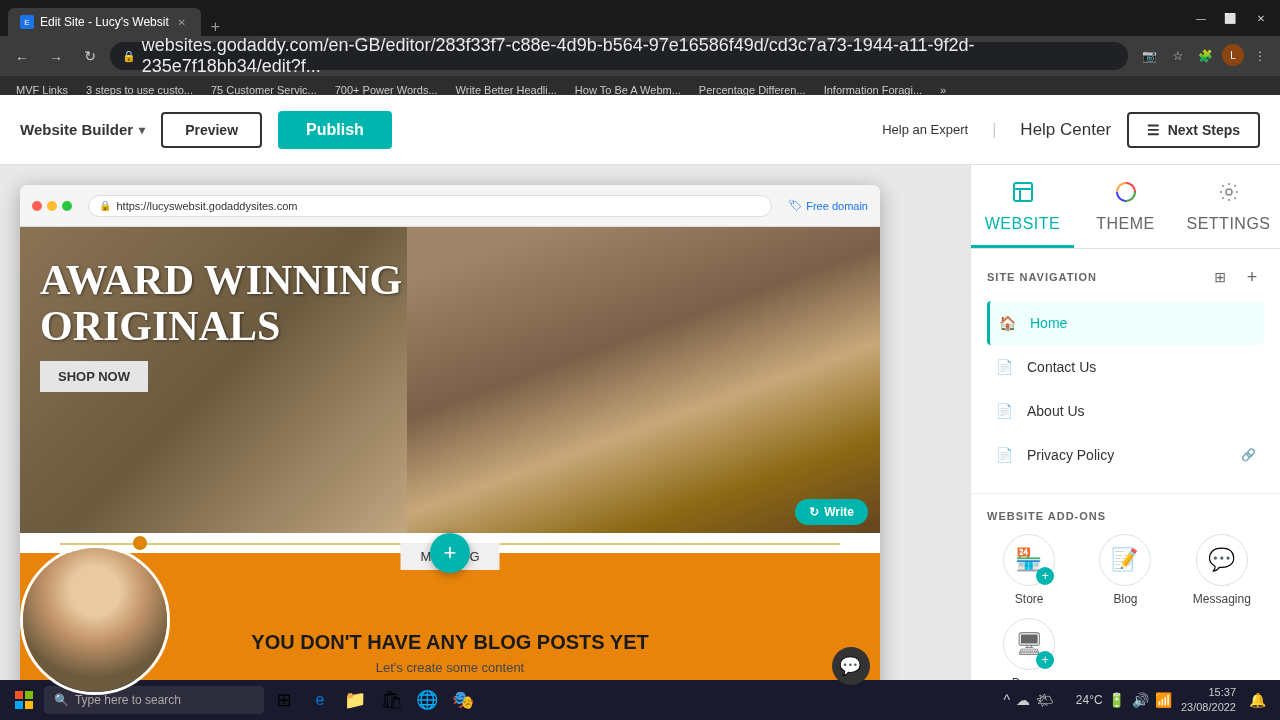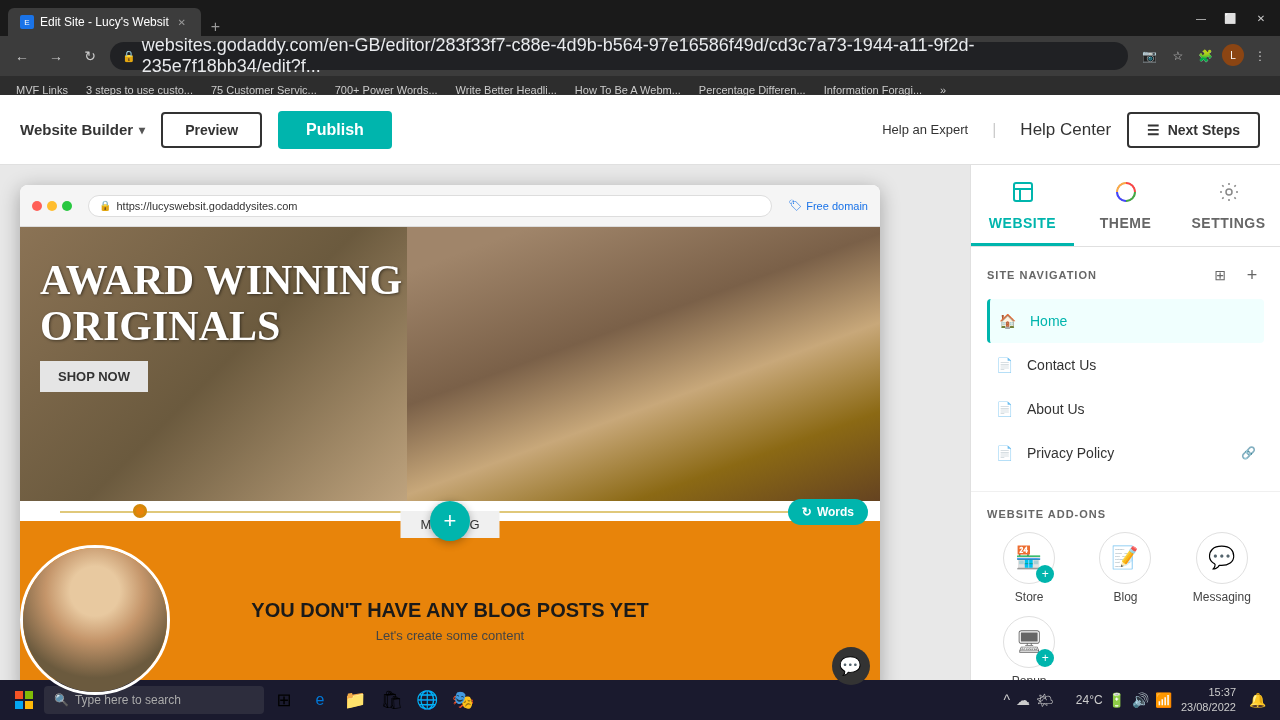--- a/index.html
+++ b/index.html
@@ -51,21 +51,21 @@
     .dot.red { background:#ff5f57; }
     .dot.yellow { background:#ffbd2e; }
     .dot.green { background:#28c840; }
     .preview-url-bar { flex:1; background:#fff; border: 1px solid #ddd; border-radius:20px; height:22px; display:flex; align-items:center; padding: 0 10px; gap:5px; margin: 0 8px; }
     .lock-icon { font-size:10px; color:#666; }
     .preview-url-text { font-size:11px; color:#333; }
     .free-domain-badge { color:#1a73e8; font-size:11px; display:flex; align-items:center; gap:4px; cursor:pointer; }
 
     
     .preview-content { position: relative; overflow: hidden; height: calc(100% - 42px); }
-    .hero-section { position: relative; height: 274px; overflow: hidden; background: #2c2c2c; }
+    .hero-section { position: relative; height: 306px; overflow: hidden; background: #2c2c2c; }
     .hero-bg { width:100%; height:100%; object-fit:cover; background: linear-gradient(135deg, #8B7355 0%, #6b5a3e 30%, #c4a882 60%, #d4855a 80%, #8B7355 100%); position:absolute; top:0; left:0; }
     .hero-overlay { position:absolute; top:0; left:0; width:100%; height:100%; }
     .hero-text-block { position:absolute; top:30px; left:20px; }
     .hero-title { font-size: 42px; font-weight: 900; color: #fff; line-height:1.1; text-shadow: 1px 1px 3px rgba(0,0,0,0.5); font-family: serif; }
     .shop-now-btn { background:#e5e5e5; color:#333; border:none; padding: 8px 18px; font-size:13px; font-weight:600; cursor:pointer; margin-top:12px; }
 
     
     .hero-image-overlay { position:absolute; top:0; right:0; width:55%; height:100%; overflow:hidden; }
     .furniture-img { width:100%; height:100%; background: linear-gradient(160deg, #a0856a 10%, #7a6048 40%, #c8a87a 60%, #8B6914 80%, #654321 100%); }
 
@@ -89,21 +89,21 @@
     .video-overlay { position:absolute; bottom:0; left:0; width:150px; height:150px; border-radius:50%; overflow:hidden; background: linear-gradient(135deg, #c9a882 0%, #8B7355 50%, #6b5a3e 100%); border: 3px solid #fff; z-index:10; }
     .person-silhouette { width:100%; height:100%; background: radial-gradient(circle at 50% 30%, #e8c9a0 20%, #c4956a 40%, #6b5a3e 70%); }
 
     
     .right-panel { width: 310px; background: #fff; border-left: 1px solid #e0e0e0; display:flex; flex-direction:column; overflow-y: auto; }
     .panel-tabs { display:flex; border-bottom: 1px solid #e0e0e0; }
     .panel-tab { flex:1; display:flex; flex-direction:column; align-items:center; padding: 16px 8px 12px; cursor:pointer; border-bottom: 3px solid transparent; gap:6px; }
     .panel-tab.active { border-bottom-color: #00b5ad; }
     .panel-tab-icon { font-size:22px; color:#666; }
     .panel-tab.active .panel-tab-icon { color:#00b5ad; }
-    .panel-tab-label { font-size:14px; font-weight:700; color:#666; text-transform:uppercase; letter-spacing:0.5px;text-align:center; }
+    .panel-tab-label { font-size:16px; font-weight:400; color:#666; text-transform:uppercase; letter-spacing:0.5px;text-align:center; }
     .panel-tab.active .panel-tab-label { color:#00b5ad; }
 
     
     .panel-section { padding: 16px; }
     .section-header { display:flex; align-items:center; justify-content:space-between; margin-bottom:12px; }
     .section-title { font-size:11px; font-weight:700; color:#666; text-transform:uppercase; letter-spacing:1px; }
     .section-actions { display:flex; gap:8px; }
     .section-icon-btn { width:24px; height:24px; display:flex; align-items:center; justify-content:center; color:#666; font-size:14px; cursor:pointer; }
 
     .nav-item { display:flex; align-items:center; padding: 12px 8px; gap:12px; cursor:pointer; border-radius:4px; position:relative; }
@@ -267,21 +267,21 @@
         <div class="blog-section">
           <div class="my-blog-badge">MY BLOG</div>
           <div class="blog-empty-msg">
             <div class="blog-empty-title">YOU DON'T HAVE ANY BLOG POSTS YET</div>
             <div class="blog-empty-subtitle">Let's create some content</div>
           </div>
         </div>
 
         <div class="update-badge">
           <span>↻</span>
-          <span>Words</span>
+          <span>Write</span>
         </div>
 
         <div class="chat-btn">💬</div>
       </div>
 
       <div class="video-overlay">
         <div class="person-silhouette"></div>
       </div>
     </div>
   </div>

